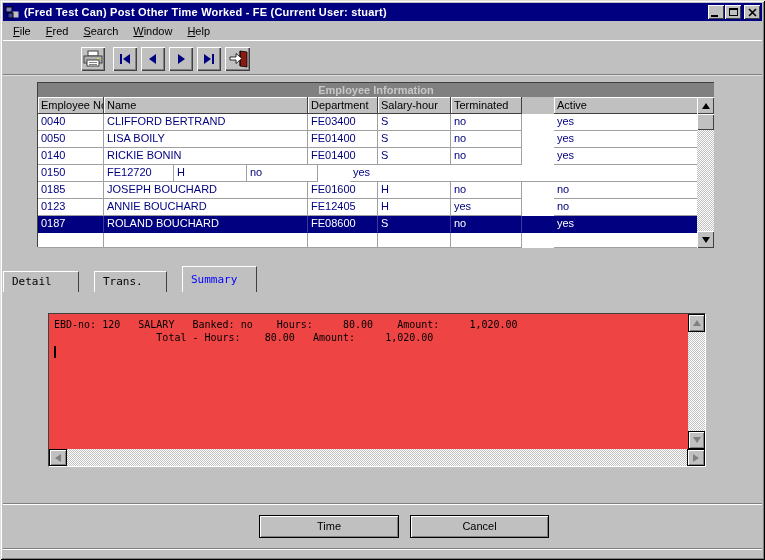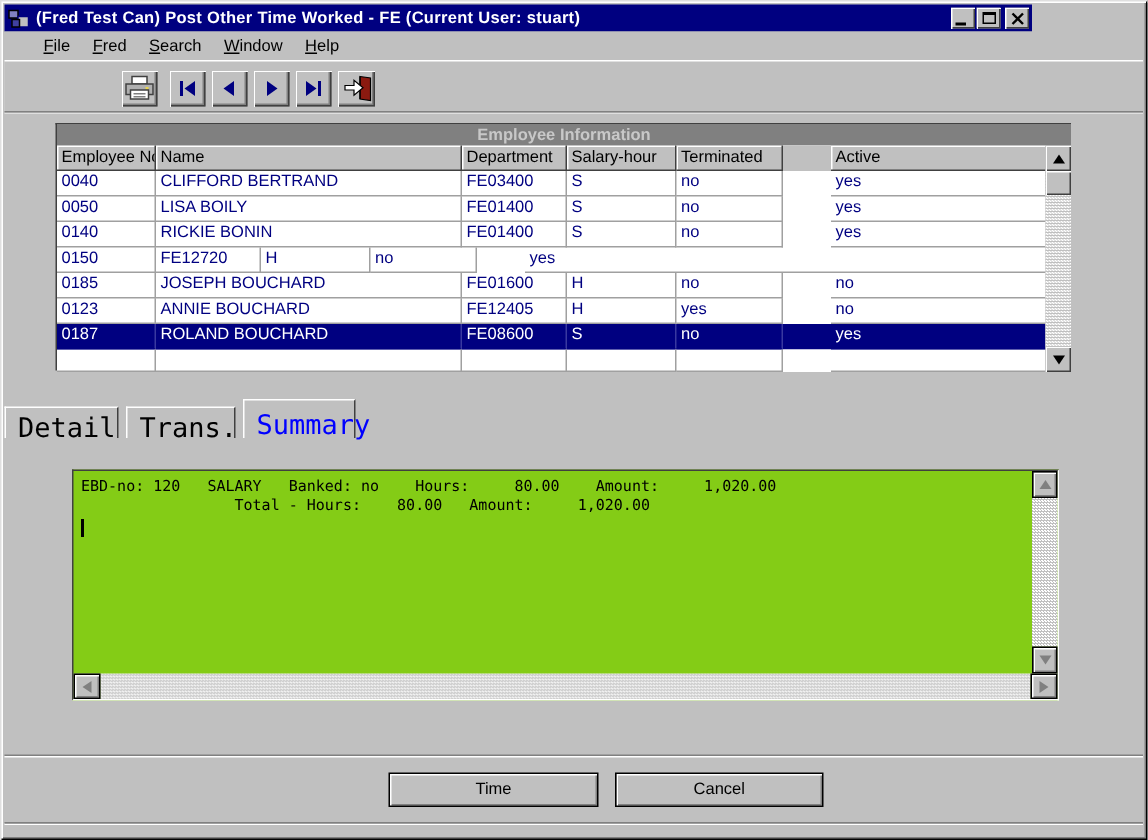--- a/index.html
+++ b/index.html
@@ -5,34 +5,34 @@
   html,body{margin:0;padding:0;background:#9c9c9c;}
   *{box-sizing:border-box;}
   .window{
     position:relative;width:765px;height:560px;background:#c0c0c0;
     font-family:"Liberation Sans",sans-serif;font-size:11px;color:#000;
     box-shadow:inset 1px 1px 0 #dfdfdf, inset -1px -1px 0 #000,
                inset 2px 2px 0 #fff, inset -2px -2px 0 #808080;
     overflow:hidden;
   }
   
-  .titlebar{position:absolute;left:3px;top:3px;width:685px;height:18px;background:#000080;
+  .titlebar{position:absolute;left:3px;top:3px;width:759px;height:18px;background:#000080;
     display:flex;align-items:center;padding:0 2px;}
   .app-icon{width:15px;height:13px;margin-right:4px;flex:0 0 auto;}
   .title-text{color:#fff;font-weight:bold;font-size:11px;white-space:nowrap;flex:1 1 auto;
     overflow:hidden;letter-spacing:.2px;}
   .win-btn{width:16px;height:14px;background:#c0c0c0;margin-left:1px;flex:0 0 auto;
     box-shadow:inset 1px 1px 0 #fff, inset -1px -1px 0 #404040;
     display:flex;align-items:center;justify-content:center;position:relative;}
   .win-btn.close{margin-left:3px;}
   .glyph-min{position:absolute;left:3px;bottom:2px;width:7px;height:2px;background:#000;}
   .glyph-max{width:9px;height:8px;border:1px solid #000;border-top-width:2px;}
   
   .menubar{position:absolute;left:3px;top:21px;width:759px;height:19px;display:flex;
-    align-items:center;padding-left:20px;background:#c0c0c0;}
+    align-items:center;padding-left:4px;background:#c0c0c0;}
   .menu-item{display:inline-block;padding:2px 6px;margin-right:3px;}
   .menu-item::first-letter{text-decoration:underline;}
   
   .toolbar{position:absolute;left:3px;top:40px;width:759px;height:35px;background:#c0c0c0;
     border-top:1px solid #fff;border-bottom:1px solid #808080;
     box-shadow:0 1px 0 #dfdfdf;}
   .tb-btn{position:absolute;top:6px;width:24px;height:24px;background:#c0c0c0;
     box-shadow:inset 1px 1px 0 #fff, inset -1px -1px 0 #404040, inset -2px -2px 0 #808080;
     display:flex;align-items:center;justify-content:center;}
   
@@ -72,28 +72,28 @@
     border-top:6px solid #000;}
   .tri-left{width:0;height:0;border-top:4px solid transparent;border-bottom:4px solid transparent;
     border-right:6px solid #808080;}
   .tri-right{width:0;height:0;border-top:4px solid transparent;border-bottom:4px solid transparent;
     border-left:6px solid #808080;}
   .gray .tri-up{border-bottom-color:#808080;}
   .gray .tri-down{border-top-color:#808080;}
   
   .tabbar{position:absolute;left:3px;top:265px;height:27px;display:flex;align-items:flex-end;}
   .tab{height:21px;background:#c0c0c0;border-top:1px solid #fff;border-left:1px solid #fff;
-    border-right:1px solid #404040;font-family:"DejaVu Sans Mono",monospace;font-size:18px;
-    padding:3px 0 0 8px;margin-right:5px;white-space:nowrap;}
+    border-right:1px solid #404040;font-family:"DejaVu Sans Mono",monospace;font-size:11px;
+    padding:3px 0 0 8px;margin-right:15px;white-space:nowrap;}
   .tab:nth-child(1){width:76px;}
   .tab:nth-child(2){width:73px;}
   .tab:nth-child(3){width:75px;}
   .tab.active{height:26px;color:#0000ff;padding-top:6px;}
   
-  .ta{position:absolute;left:48px;top:313px;width:658px;height:154px;background:#84cc16;
+  .ta{position:absolute;left:48px;top:313px;width:658px;height:154px;background:#ef4444;
     border:1px solid;border-color:#404040 #fff #fff #404040;}
   .ta-content{position:absolute;left:0;top:0;right:17px;bottom:17px;overflow:hidden;}
   .ta-content pre{margin:0;padding:4px 0 0 5px;font-family:"DejaVu Sans Mono",monospace;
     font-size:10px;line-height:13px;color:#000;}
   .caret{position:absolute;left:5px;top:32px;width:2px;height:12px;background:#000;}
   .ta-vscroll{position:absolute;right:0;top:0;width:17px;bottom:17px;}
   .ta-vscroll .sbb{position:absolute;left:0;width:17px;height:18px;background:#c0c0c0;
     border:1px solid #000;display:flex;align-items:center;justify-content:center;
     box-shadow:inset 1px 1px 0 #fff, inset -1px -1px 0 #808080;}
   .ta-vscroll .sbb.top{top:0;}

